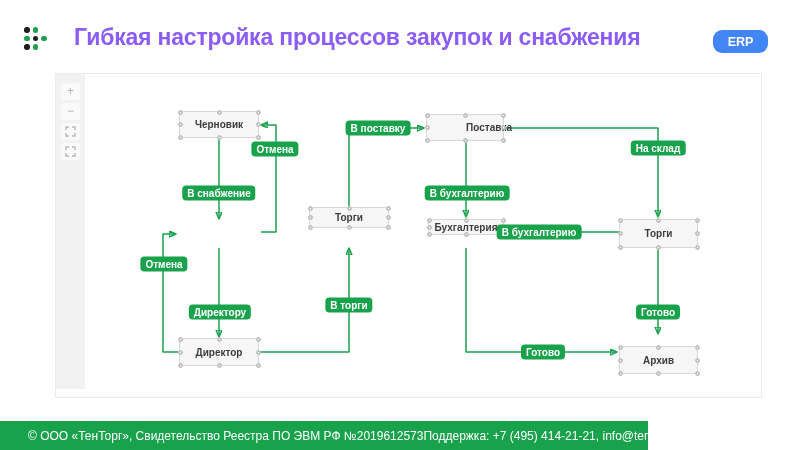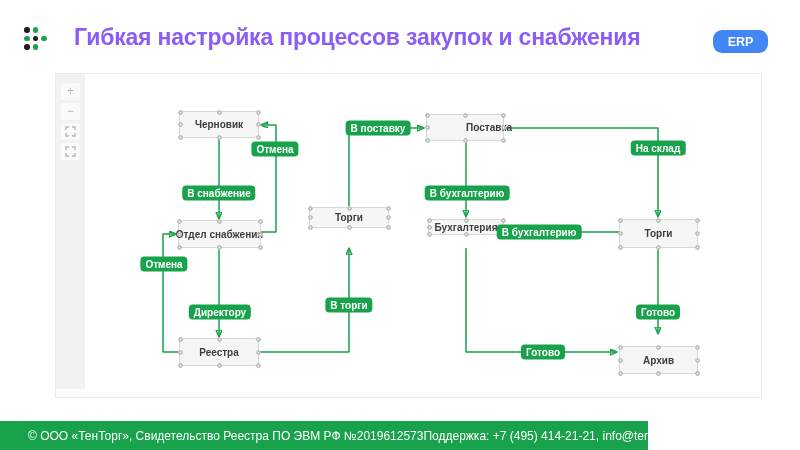--- a/index.html
+++ b/index.html
@@ -107,26 +107,25 @@
         <path d="M203 278 L293 278 L293 175" marker-end="url(#arr)"></path>
         <path d="M293 145 L293 54 L367 54" marker-end="url(#arr)"></path>
         <path d="M410 67 L410 142" marker-end="url(#arr)"></path>
         <path d="M563 158 L451 158" marker-end="url(#arr)"></path>
         <path d="M448 54 L602 54 L602 142" marker-end="url(#arr)"></path>
         <path d="M410 174 L410 278 L560 278" marker-end="url(#arr)"></path>
         <path d="M602 174 L602 259" marker-end="url(#arr)"></path>
       </svg>
 
       <div class="node" style="left:123px; top:37px;  width:80px; height:27px;">Черновик</div>
-      <div class="node" style="left:122px; top:146px; width:83px; height:28px;">Отдел снабжения</div>
       <div class="node" style="left:253px; top:133px; width:80px; height:21px;">Торги</div>
       <div class="node" style="left:370px; top:40px;  width:78px; height:27px;padding-left:48px;">Поставка</div>
       <div class="node" style="left:372px; top:145px; width:76px; height:16px;">Бухгалтерия</div>
       <div class="node" style="left:563px; top:145px; width:79px; height:29px;">Торги</div>
-      <div class="node" style="left:123px; top:264px; width:80px; height:28px;">Реестра</div>
+      <div class="node" style="left:123px; top:264px; width:80px; height:28px;">Директор</div>
       <div class="node" style="left:563px; top:272px; width:79px; height:28px;">Архив</div>
 
       <div class="elabel" style="left:163px; top:119px;">В снабжение</div>
       <div class="elabel" style="left:219px; top:75px;">Отмена</div>
       <div class="elabel" style="left:108px; top:190px;">Отмена</div>
       <div class="elabel" style="left:164px; top:238px;">Директору</div>
       <div class="elabel" style="left:293px; top:231px;">В торги</div>
       <div class="elabel" style="left:322px; top:54px;">В поставку</div>
       <div class="elabel" style="left:411px; top:119px;">В бухгалтерию</div>
       <div class="elabel" style="left:483px; top:158px;">В бухгалтерию</div>

